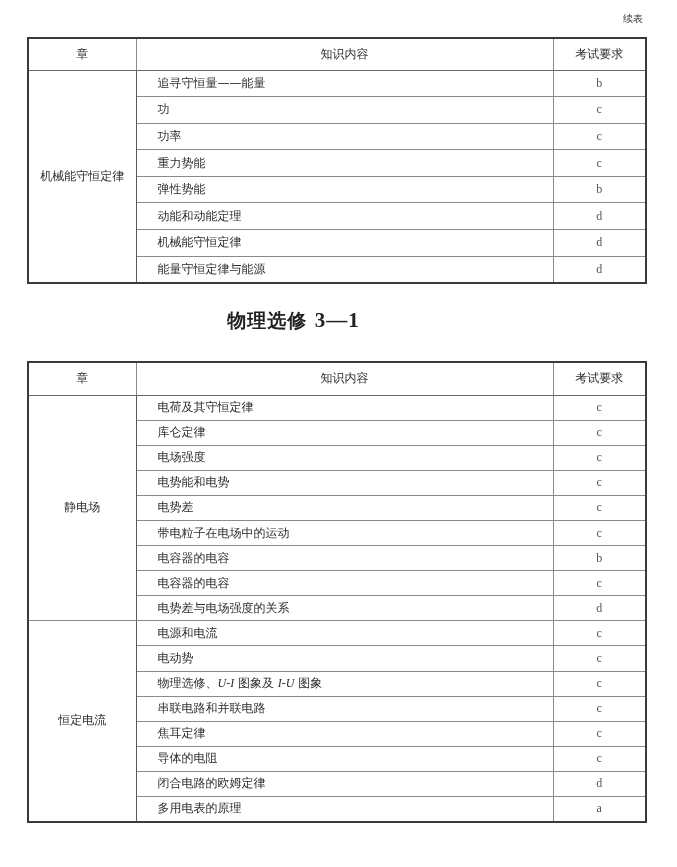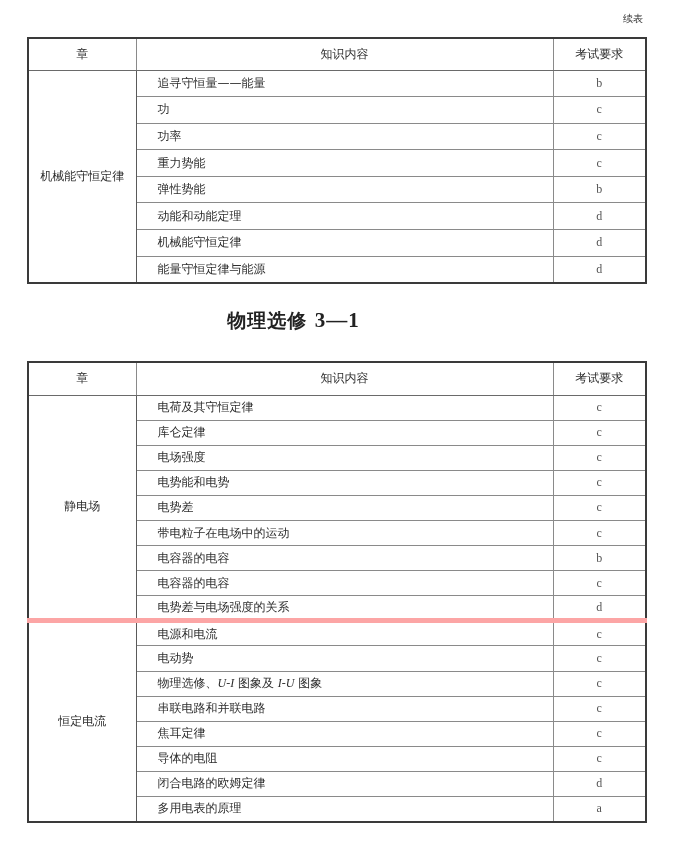--- a/index.html
+++ b/index.html
@@ -42,21 +42,21 @@
     border-right: 1px solid #5a5a5a;
   }
   table.kt td.topic {
     padding-left: 21px; text-align: left;
     font-family: "DejaVu Sans", "Liberation Sans", sans-serif;
   }
   table.kt td.req {
     text-align: center; font-size: 12px; color: #555;
     font-family: "Liberation Serif", "DejaVu Serif", serif;
   }
-  table.kt tr.group-break td { border-top: 5px solid #fca5a5; }
+  table.kt tr.group-break td { border-top: 1px solid #fca5a5; }
   #t1 { top: 37px; }
   #t1 thead tr { height: 32px; }
   #t1 tbody tr { height: 26.6px; }
   #t2 { top: 361px; }
   #t2 thead tr { height: 33px; }
   #t2 tbody tr { height: 25.1px; }
   .section-title {
     position: absolute; top: 308px; left: 0; width: 587px;
     text-align: center; font-size: 19px; font-weight: bold; color: #222;
     letter-spacing: 1px;

